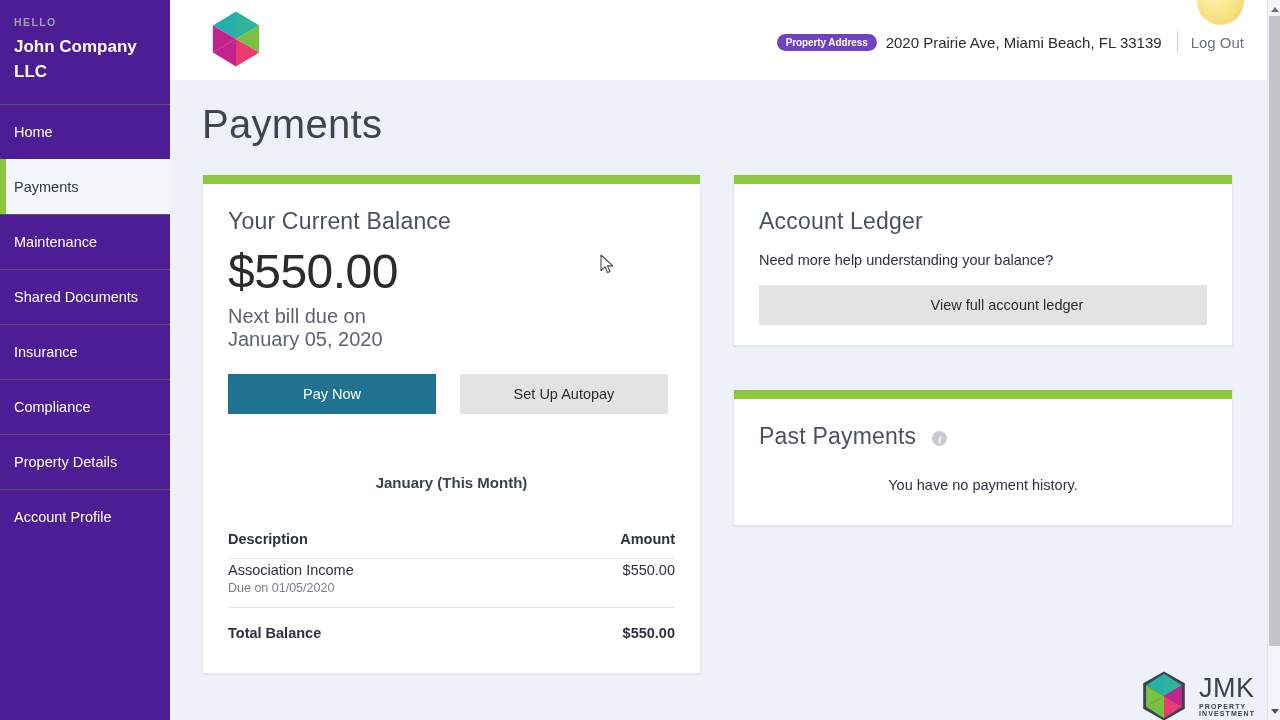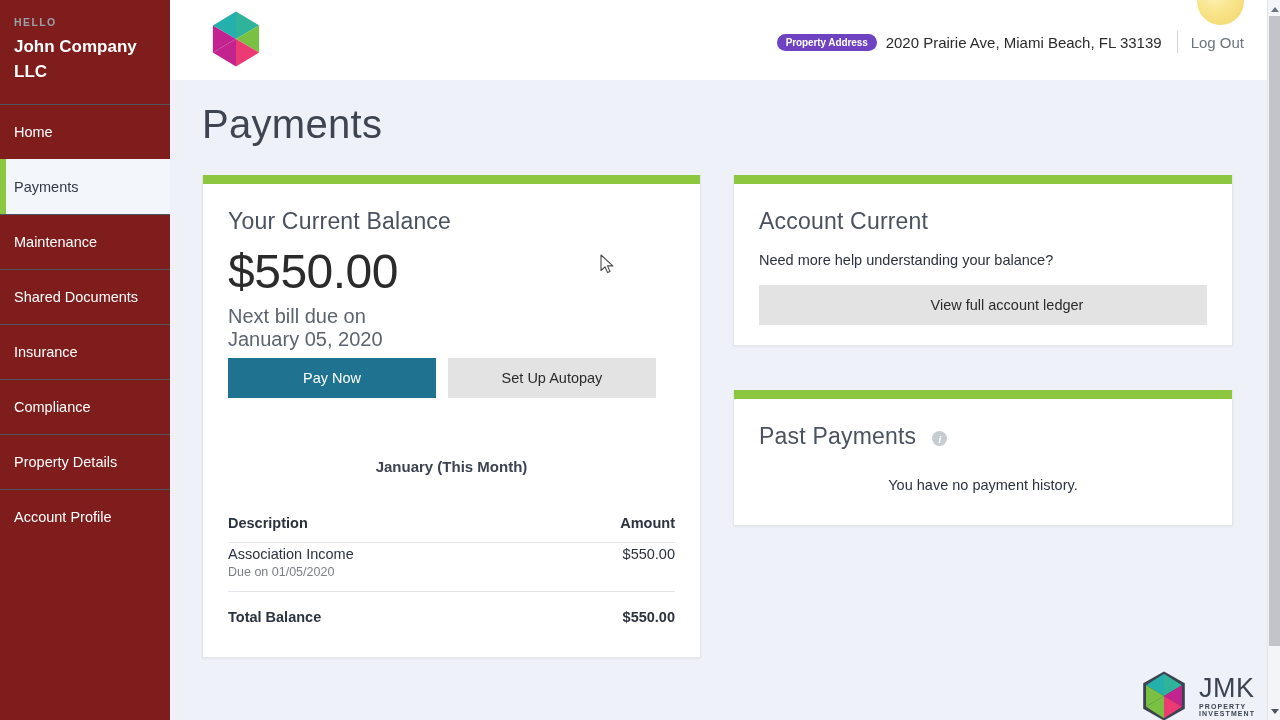--- a/index.html
+++ b/index.html
@@ -8,21 +8,21 @@
     overflow: hidden;
     font-family: "Liberation Sans", sans-serif;
     background: #eef1f8;
   }
   #app { position: relative; width: 1280px; height: 720px; }
 
   
   .sidebar {
     position: absolute; left: 0; top: 0;
     width: 170px; height: 720px;
-    background: #7f1d1d;
+    background: #4c1d95;
     color: #ffffff;
   }
   .sidebar-greeting { padding: 16px 14px 4px 14px; }
   .greet-hello {
     font-size: 10.5px; letter-spacing: 1.4px;
     color: #9aa1ab; font-weight: 700;
     text-transform: uppercase;
   }
   .greet-name {
     font-size: 17px; font-weight: 700; line-height: 25px;
@@ -124,21 +124,21 @@
   .balance-amount {
     font-size: 48px; font-weight: 300;
     color: #2b2b2b; line-height: 62px;
     margin-top: 6px; letter-spacing: -0.5px;
   }
   .balance-sub {
     font-size: 20px; color: #5c6470;
     line-height: 23px; max-width: 200px;
     margin-top: 2px;
   }
-  .btn-row { display: flex; gap: 12px; margin-top: 7px; }
+  .btn-row { display: flex; gap: 24px; margin-top: 23px; }
   .btn {
     height: 40px; width: 208px;
     display: flex; align-items: center; justify-content: center;
     font-size: 14.5px; cursor: pointer;
     border: none;
     font-family: "Liberation Sans", sans-serif;
   }
   .btn-primary { background: #1f7391; color: #ffffff; }
   .btn-secondary { background: #e3e3e3; color: #2b2b2b; }
 
@@ -341,21 +341,21 @@
               </tbody>
             </table>
           </div>
         </section>
       </div>
 
       <div class="col-right">
         <section class="card">
           <div class="card-accent"></div>
           <div class="card-body">
-            <div class="card-title">Account Current</div>
+            <div class="card-title">Account Ledger</div>
             <div class="ledger-help">Need more help understanding your balance?</div>
             <button class="btn-wide">View full account ledger</button>
           </div>
         </section>
 
         <section class="card" style="margin-top:44px;">
           <div class="card-accent"></div>
           <div class="card-body">
             <div class="pp-head">
               <span class="card-title">Past Payments</span>

